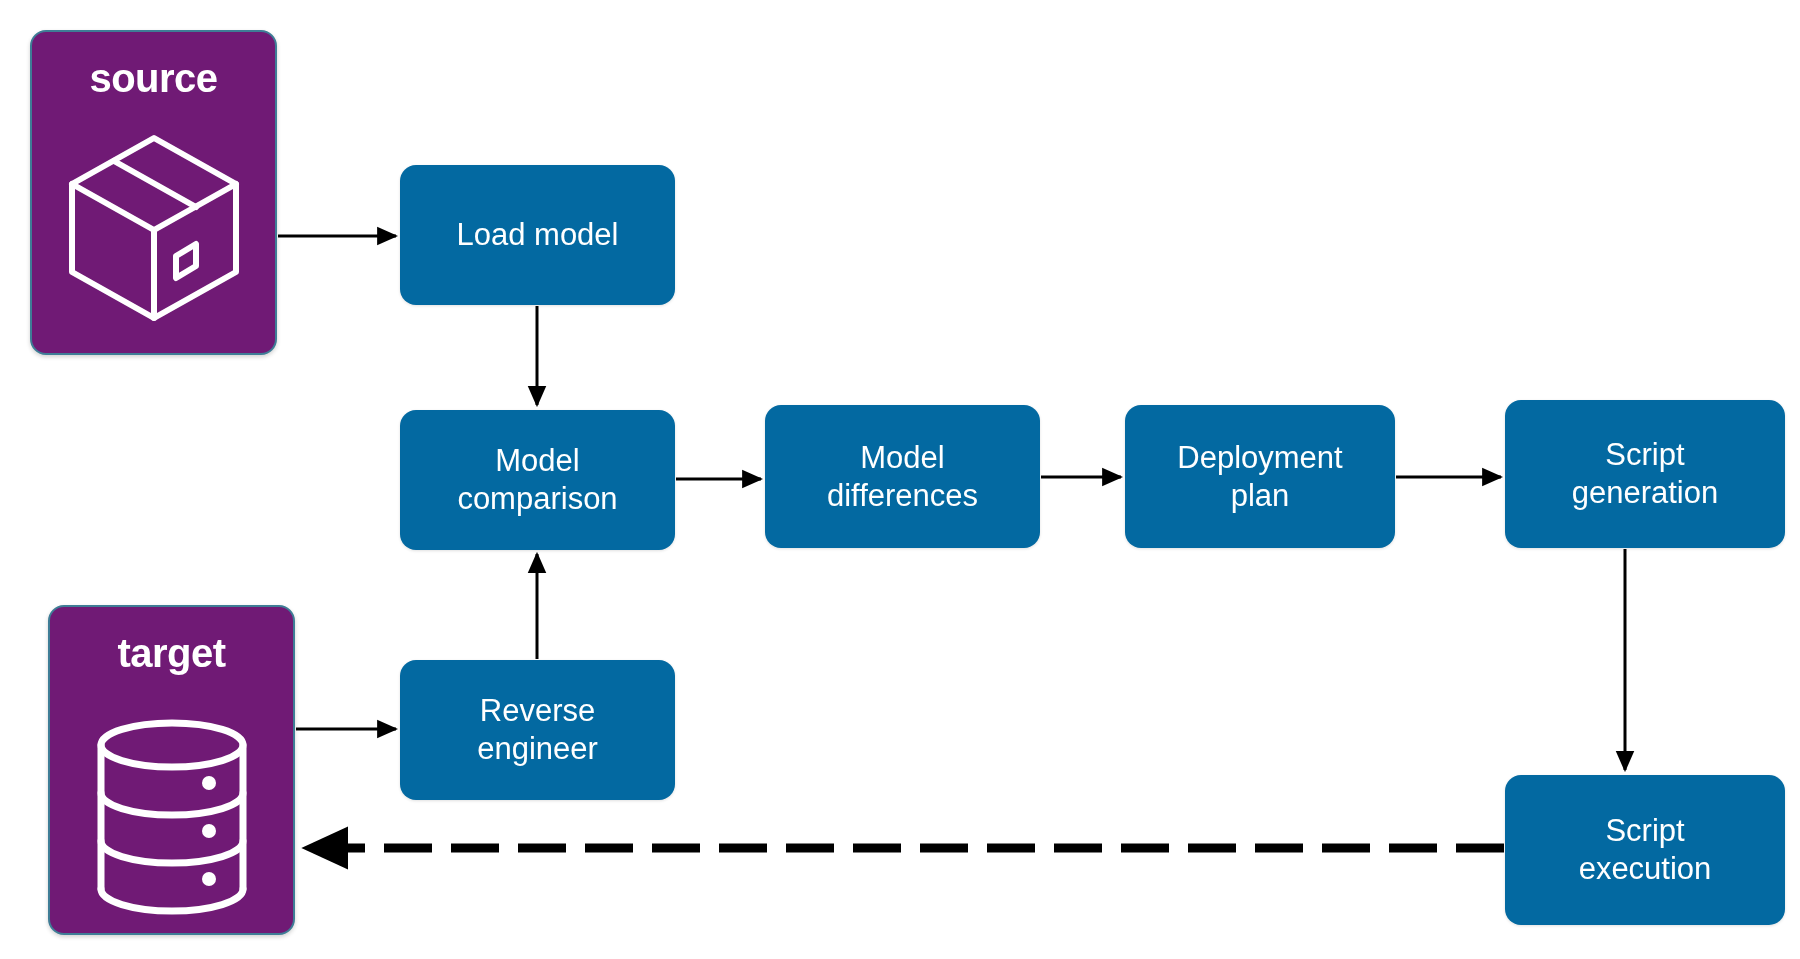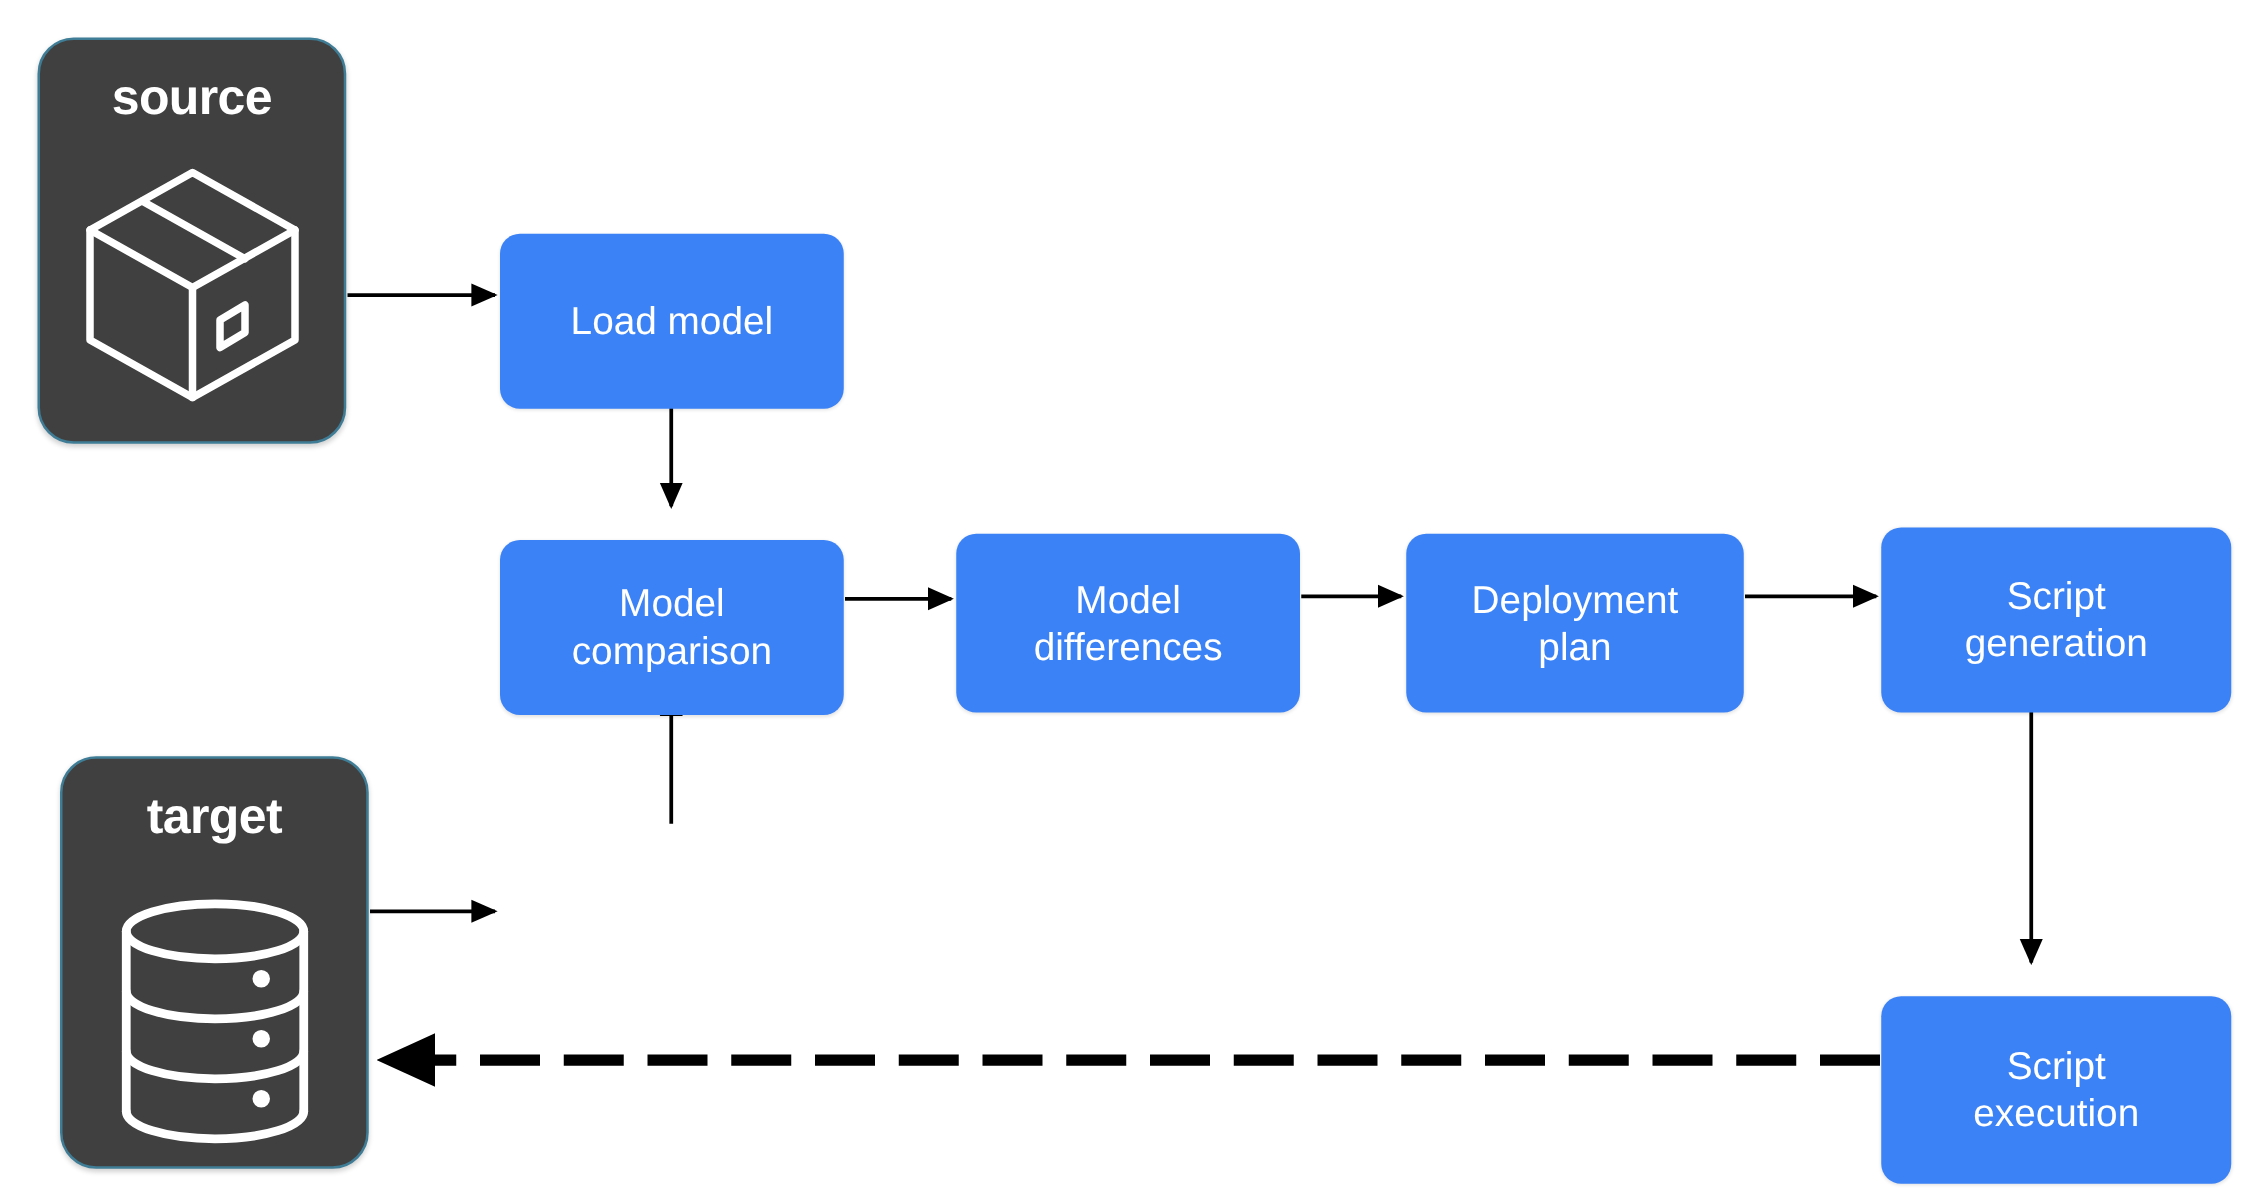--- a/index.html
+++ b/index.html
@@ -23,23 +23,23 @@
     left: 0;
     top: 0;
     width: 1800px;
     height: 959px;
     pointer-events: none;
   }
   
   .endpoint-node {
     position: absolute;
     box-sizing: border-box;
-    background: #404040;
+    background: #701a75;
     border: 2px solid #3f7d96;
-    border-radius: 29px;
+    border-radius: 16px;
     display: flex;
     flex-direction: column;
     align-items: center;
     box-shadow: 0 2px 4px rgba(0,0,0,0.18);
   }
   .endpoint-title {
     color: #ffffff;
     font-weight: bold;
     font-size: 40px;
     line-height: 1;
@@ -50,32 +50,31 @@
     flex: 1 1 auto;
     display: flex;
     align-items: center;
     justify-content: center;
     width: 100%;
   }
   
   .process-node {
     position: absolute;
     box-sizing: border-box;
-    background: #3b82f6;
+    background: #0369a1;
     border-radius: 16px;
     color: #ffffff;
     display: flex;
     align-items: center;
     justify-content: center;
     text-align: center;
     font-size: 31px;
     line-height: 1.22;
     padding: 4px 10px;
     box-shadow: 0 1px 3px rgba(0,0,0,0.12);
-    margin-top: 22px;
   }
   .process-node .label {
     display: block;
     white-space: pre-line;
   }
 </style>
 </head>
 <body>
 
 <div id="diagram-root">
@@ -169,19 +168,23 @@
   <div class="process-node" style="left:1125px; top:405px; width:270px; height:143px;">
     <span class="label">Deployment
 plan</span>
   </div>
 
   <div class="process-node" style="left:1505px; top:400px; width:280px; height:148px;">
     <span class="label">Script
 generation</span>
   </div>
 
+  <div class="process-node" style="left:400px; top:660px; width:275px; height:140px;">
+    <span class="label">Reverse
+engineer</span>
+  </div>
 
   <div class="process-node" style="left:1505px; top:775px; width:280px; height:150px;">
     <span class="label">Script
 execution</span>
   </div>
 
 </div>
 
 </body></html>

